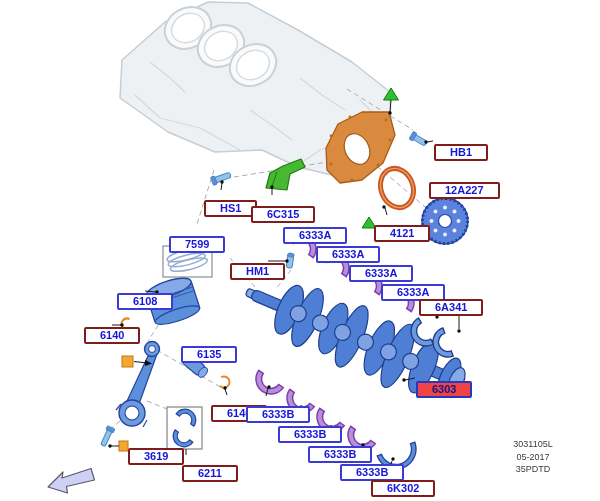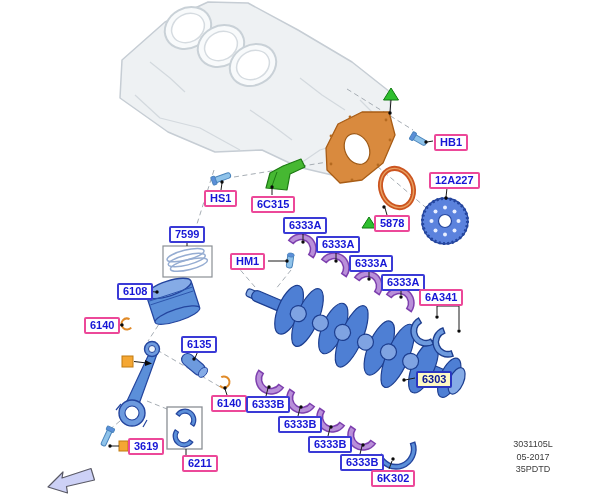--- a/index.html
+++ b/index.html
@@ -1,23 +1,23 @@
 <!DOCTYPE html>
 <html><head>
 <meta charset="utf-8">
 <style>
   html,body{margin:0;padding:0;background:#fff;}
   #stage{position:relative;width:600px;height:501px;background:#ffffff;overflow:hidden;
          font-family:"Liberation Sans",sans-serif;}
   #art{position:absolute;left:0;top:0;}
   .lbl{position:absolute;background:#ffffff;font:bold 11px "Liberation Sans",sans-serif;
-       color:#1616d6;padding:0 4px;line-height:13px;border:2px solid #ec4899;
-       border-radius:2px;white-space:nowrap;z-index:5;cursor:pointer;}
+       color:#1616d6;padding:0 14px;line-height:13px;border:2px solid #7f1d1d;
+       border-radius:2px;white-space:nowrap;z-index:5;cursor:pointer;margin-top:10px;}
   .lbl.b{border-color:#3a3ad6;}
-  .lbl.sel{background:#fef9c3;border-color:#2a36c0;color:#0a1694;}
+  .lbl.sel{background:#ef4444;border-color:#2a36c0;color:#0a1694;}
   #footer{position:absolute;left:498px;top:438px;width:70px;text-align:center;z-index:4;
           font:9px "Liberation Sans",sans-serif;color:#3c3c3c;line-height:12.5px;}
 </style>
 </head>
 <body>
 
 <div id="stage">
 
   <svg id="art" width="600" height="501" viewBox="0 0 600 501">
     <defs>
@@ -265,21 +265,21 @@
       <circle cx="393" cy="459" r="1.7"></circle>
     </g>
 
     <polygon points="48,487 63,472 62,478 91,468.5 94.5,480 66.5,486.5 67.5,493" fill="#cdd1f6" stroke="#5a5a66" stroke-width="1.2" stroke-linejoin="round"></polygon>
   </svg>
 
   <div class="lbl" style="left:204px;top:190px">HS1</div>
   <div class="lbl" style="left:251px;top:196px">6C315</div>
   <div class="lbl" style="left:434px;top:134px">HB1</div>
   <div class="lbl" style="left:429px;top:172px">12A227</div>
-  <div class="lbl" style="left:374px;top:215px">5878</div>
+  <div class="lbl" style="left:374px;top:215px">4121</div>
   <div class="lbl b" style="left:283px;top:217px">6333A</div>
   <div class="lbl b" style="left:316px;top:236px">6333A</div>
   <div class="lbl b" style="left:349px;top:255px">6333A</div>
   <div class="lbl b" style="left:381px;top:274px">6333A</div>
   <div class="lbl" style="left:230px;top:253px">HM1</div>
   <div class="lbl b" style="left:169px;top:226px">7599</div>
   <div class="lbl b" style="left:117px;top:283px">6108</div>
   <div class="lbl" style="left:84px;top:317px">6140</div>
   <div class="lbl b" style="left:181px;top:336px">6135</div>
   <div class="lbl" style="left:211px;top:395px">6140</div>

